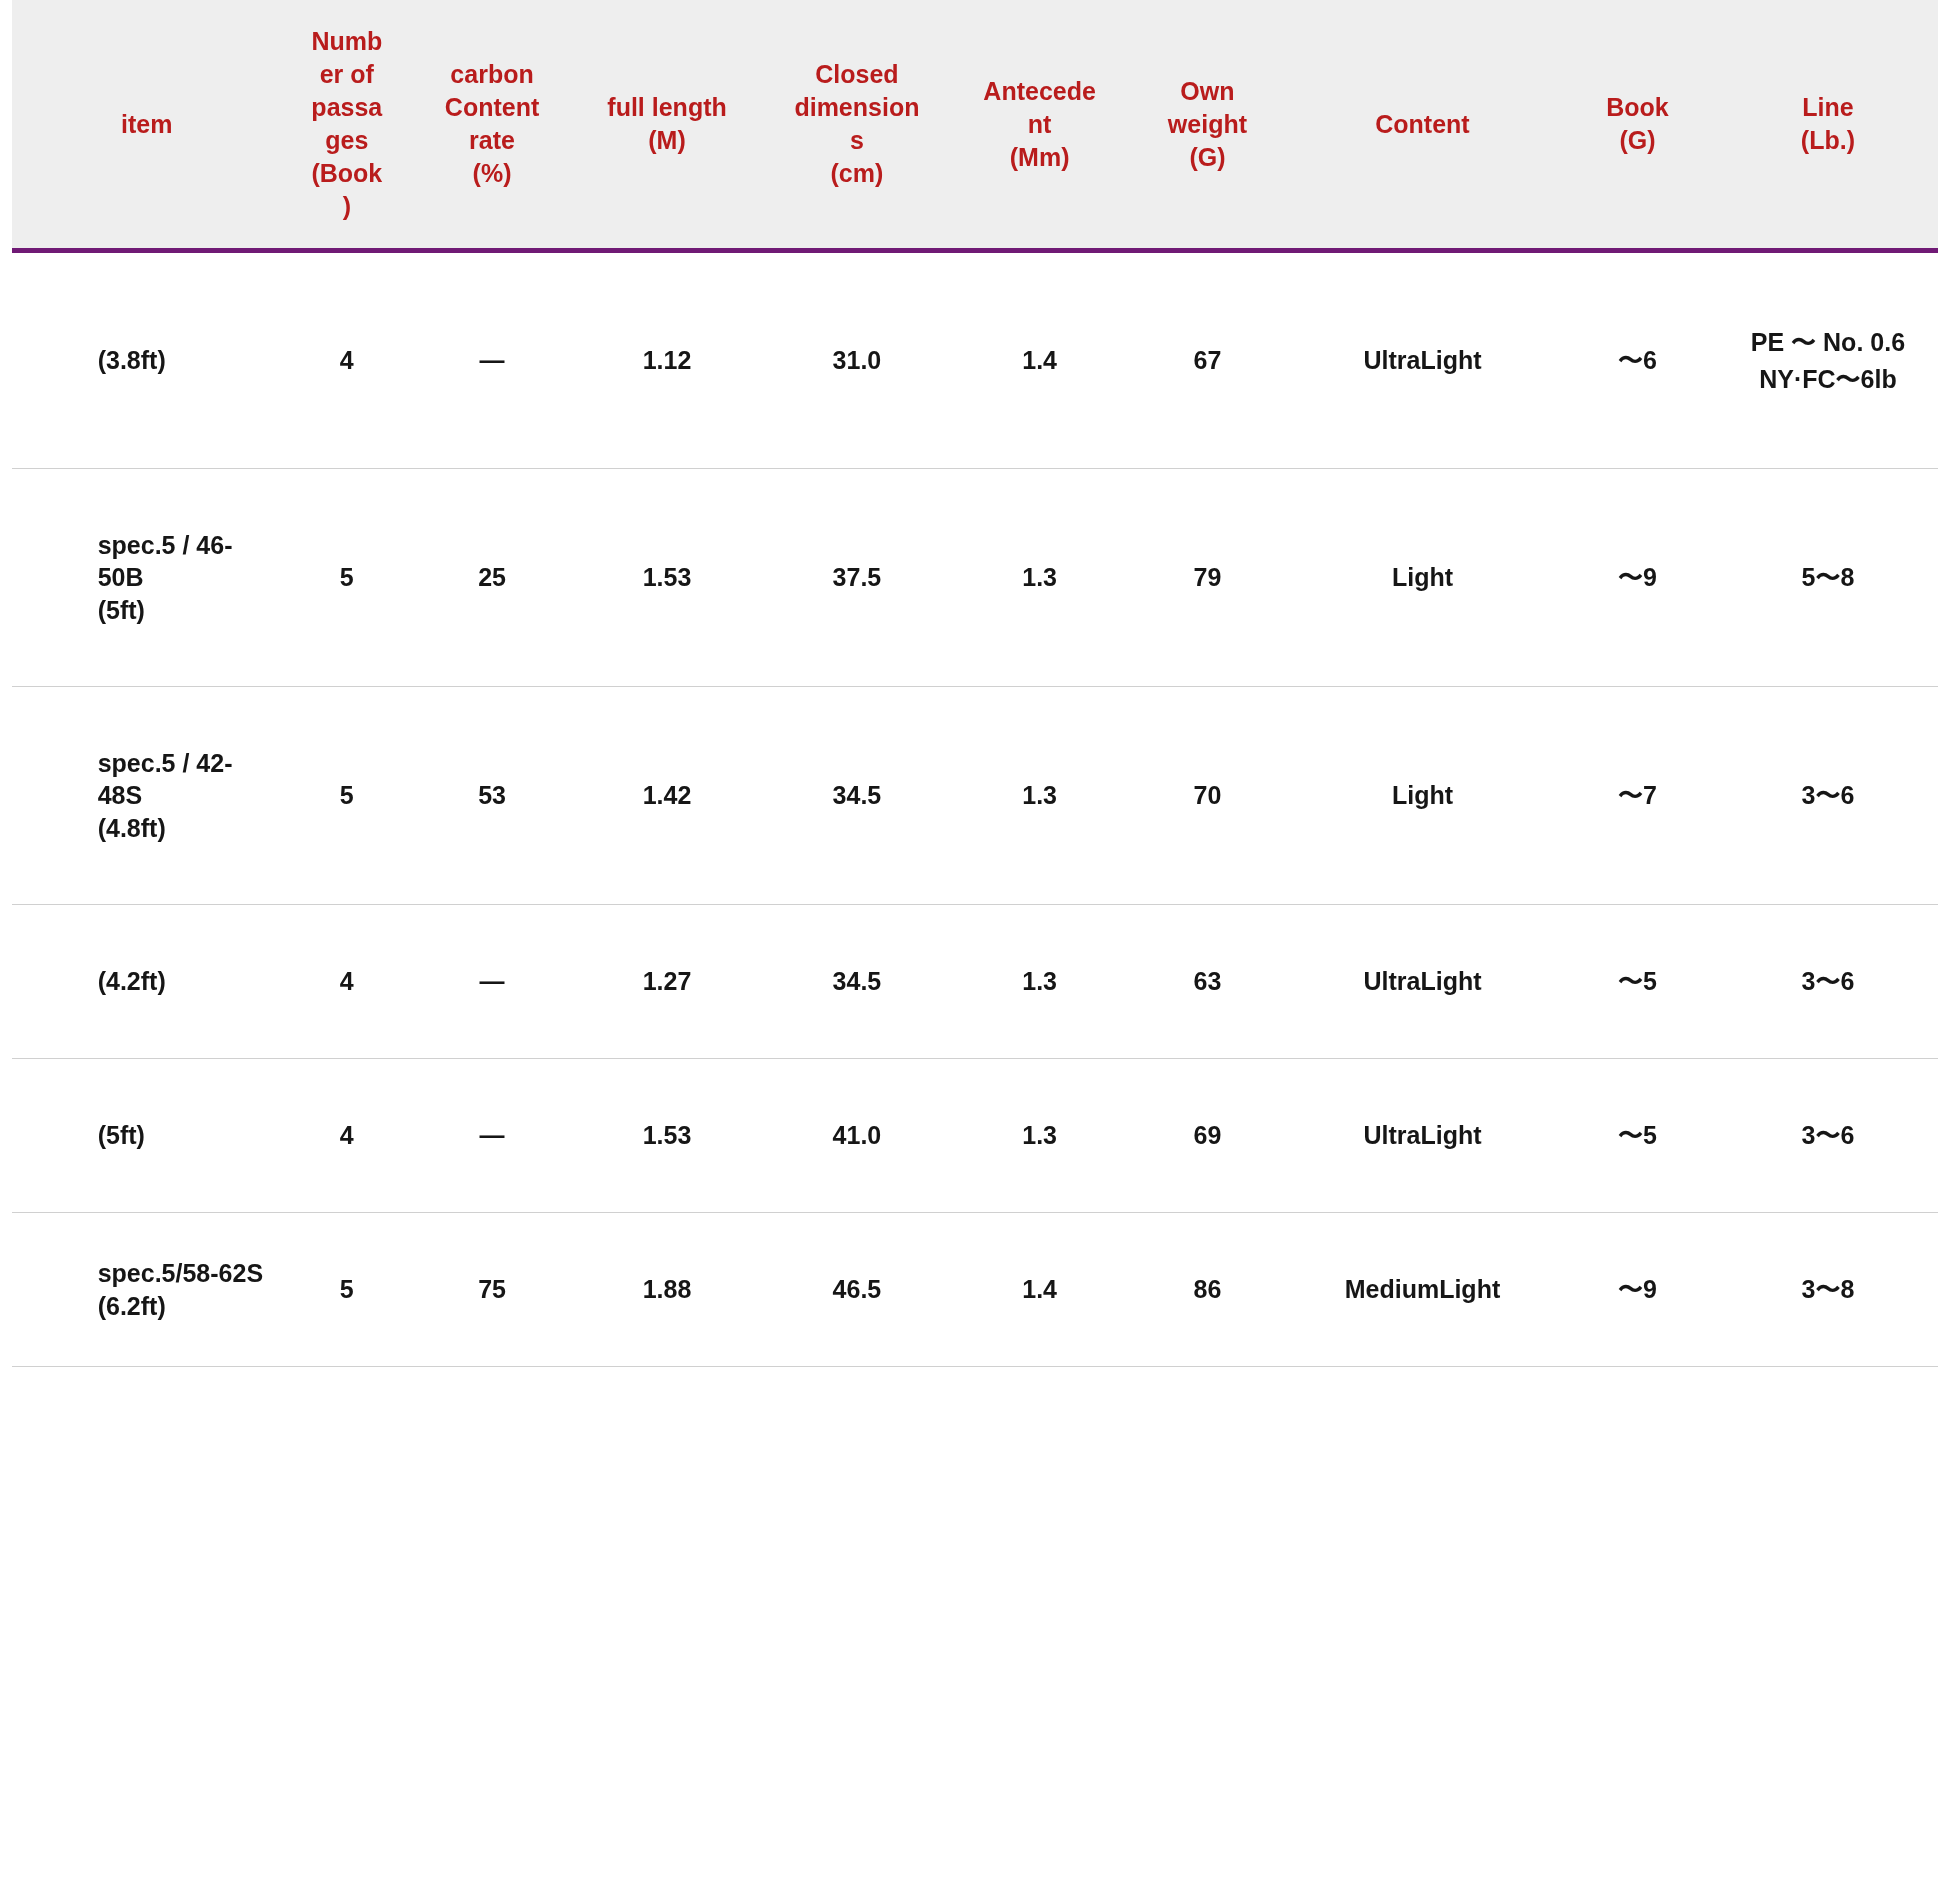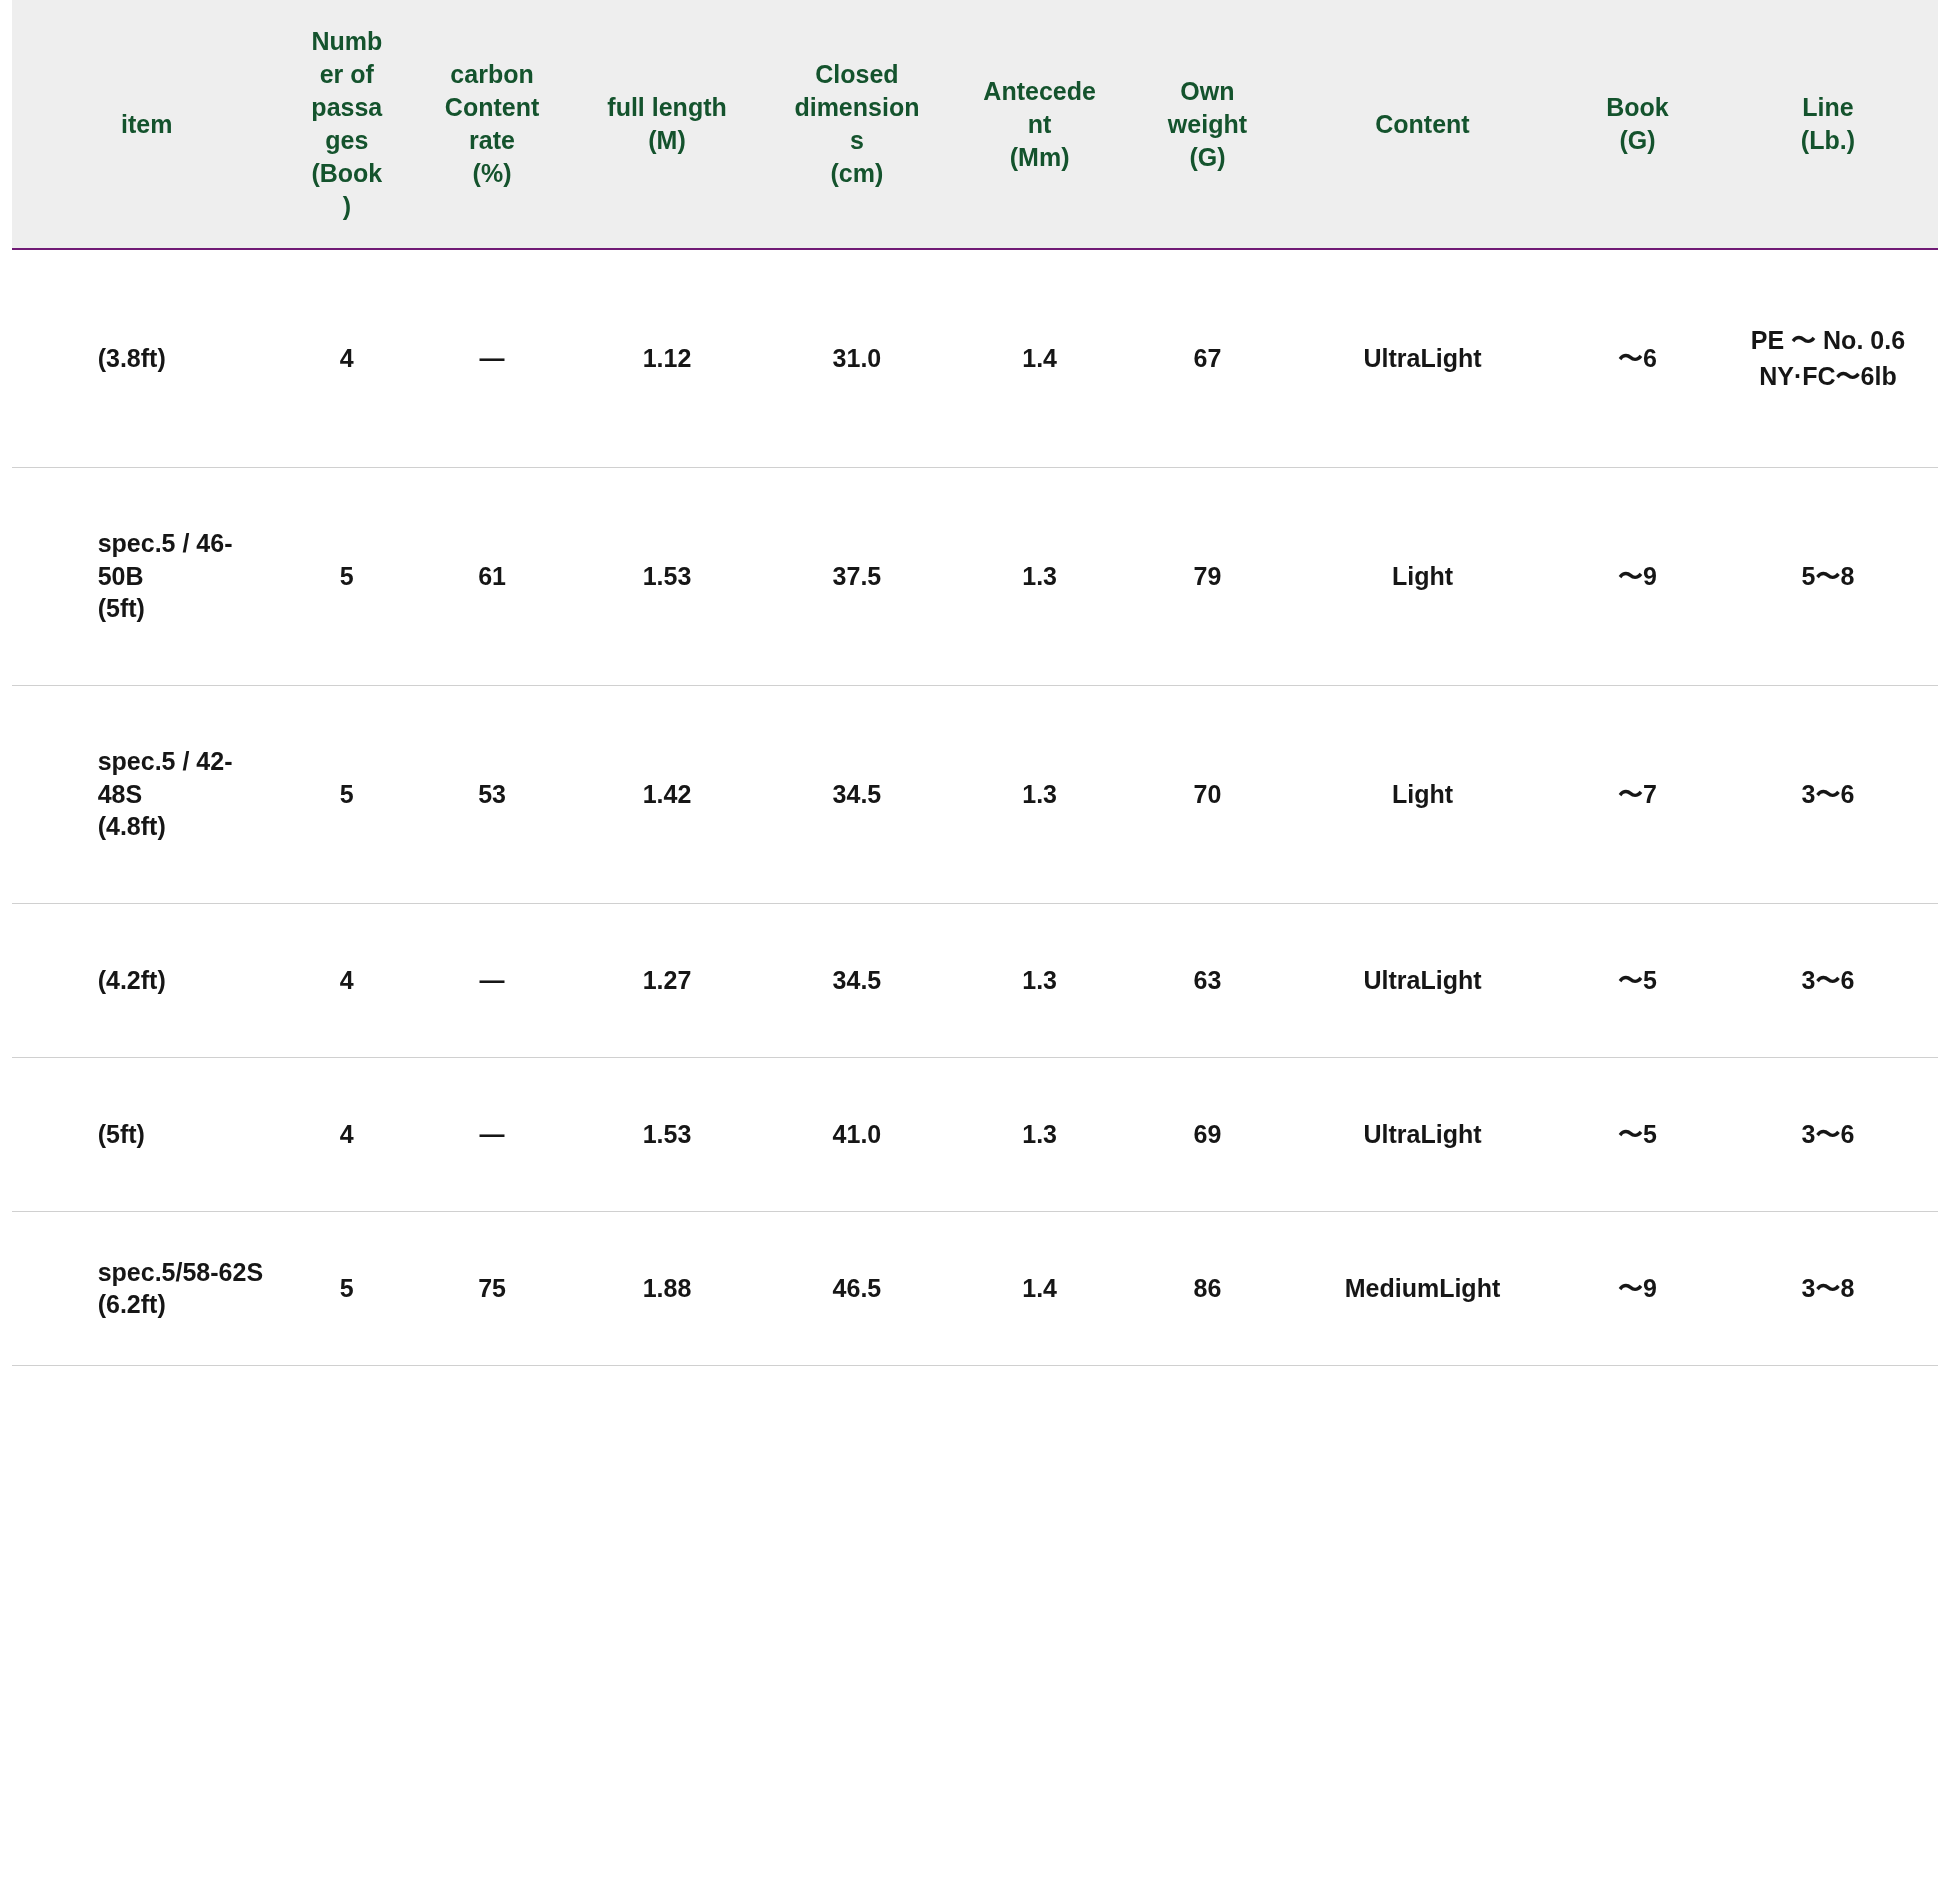--- a/index.html
+++ b/index.html
@@ -24,25 +24,25 @@
     border-collapse: collapse;
     table-layout: fixed;
   }
   thead tr.header-row {
     background: #eeeeee;
   }
   thead th {
     font-size: 25px;
     font-weight: bold;
     line-height: 1.32;
-    color: #14532d;
+    color: #b91c1c;
     text-align: center;
     vertical-align: middle;
     padding: 25px 5.9px;
-    border-bottom: 2px solid #701a75;
+    border-bottom: 5px solid #701a75;
     height: 218px;
     box-sizing: border-box;
   }
   tbody td {
     font-size: 25px;
     font-weight: bold;
     line-height: 1.4;
     color: #161616;
     text-align: center;
     vertical-align: middle;
@@ -137,21 +137,21 @@
         <td>UltraLight</td>
         <td>〜6</td>
         <td class="line-cell">PE 〜 No. 0.6
 NY·FC〜6lb</td>
       </tr>
 
       <tr class="tall">
         <td class="item-cell">spec.5 / 46-50B
 (5ft)</td>
         <td>5</td>
-        <td>61</td>
+        <td>25</td>
         <td>1.53</td>
         <td>37.5</td>
         <td>1.3</td>
         <td>79</td>
         <td>Light</td>
         <td>〜9</td>
         <td class="line-cell">5〜8</td>
       </tr>
 
 

